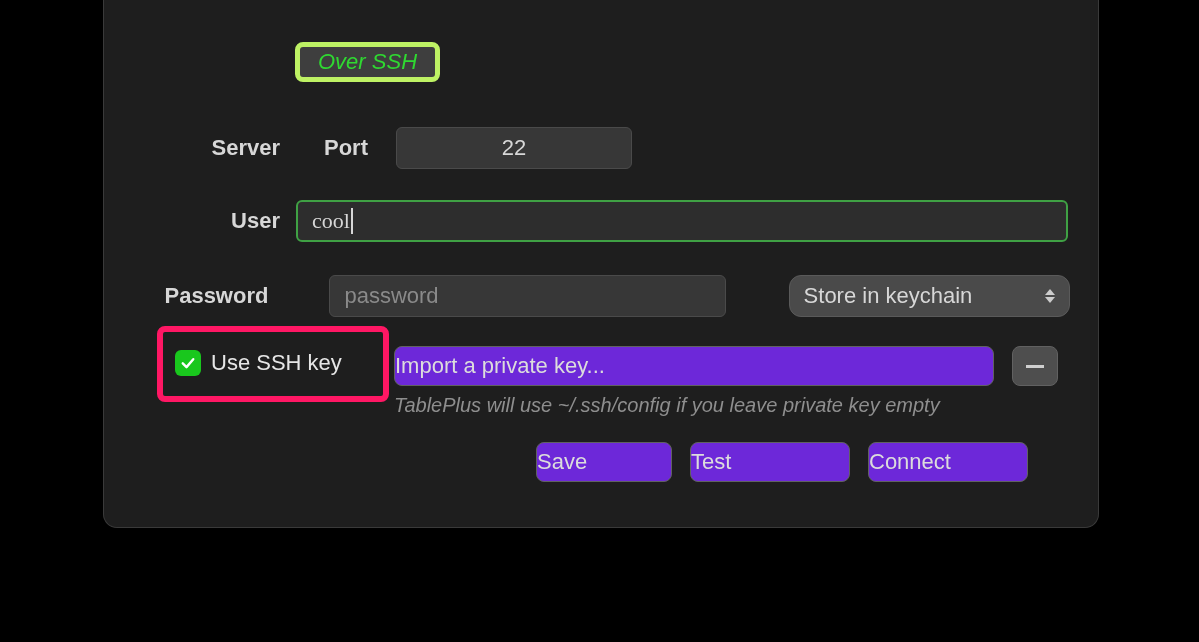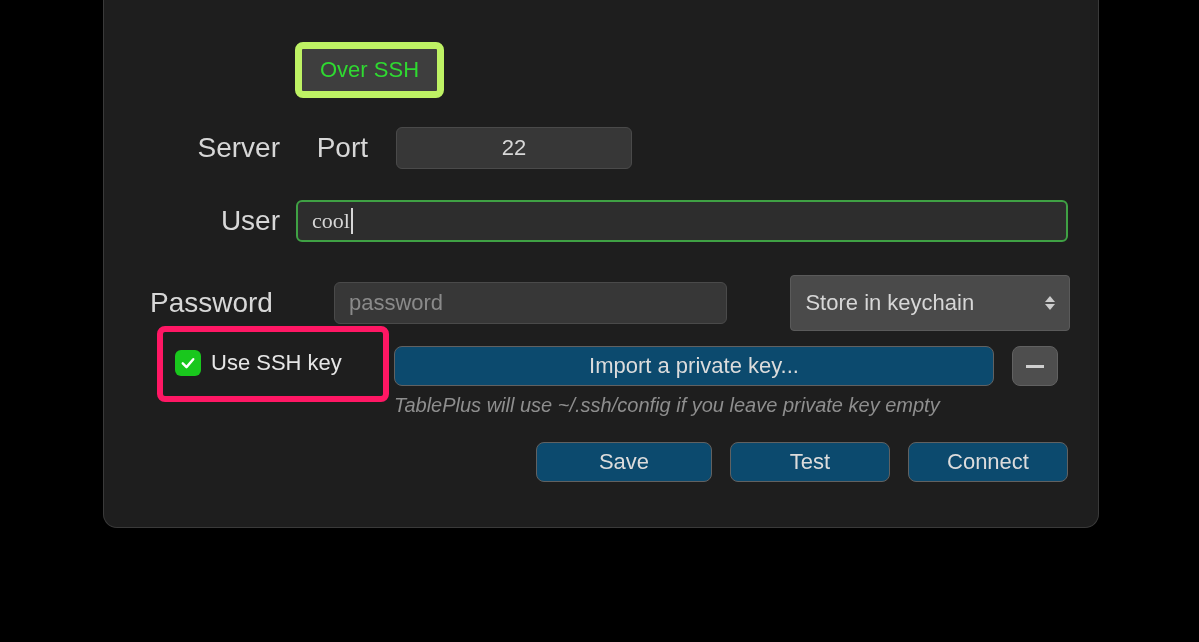--- a/index.html
+++ b/index.html
@@ -18,55 +18,57 @@
     border-top: none;
     border-radius: 0 0 14px 14px;
   }
   .row {
     position: absolute;
     display: flex;
     align-items: center;
   }
   .label {
     color: #d7d7d7;
-    font-size: 28px;
+    font-size: 22px;
     text-align: right;
+    font-weight: bold;
   }
   .input {
     background: #373737;
     border: 1px solid #4a4a4a;
     border-radius: 6px;
     height: 42px;
     color: #d7d7d7;
     font-size: 22px;
     padding: 0 14px;
     outline: none;
   }
   .input::placeholder { color: #8a8a8a; }
   .input.focused {
     border: 2px solid #3fa144;
     background: #2d2d2d;
   }
   .pill {
     background: #3e3e3e;
-    border: 7px solid #bef264;
+    border: 5px solid #bef264;
     border-radius: 8px;
     color: #2fd931;
     font-size: 22px;
-    height: 56px;
+    height: 40px;
     padding: 0 18px;
     display: inline-flex;
     align-items: center;
     cursor: default;
+    font-style: italic;
   }
   .select {
     background: #4a4a4a;
     border: 1px solid #5a5a5a;
-    border-radius: 4px;
-    height: 56px;
+    border-radius: 12px;
+    height: 42px;
     color: #d7d7d7;
     font-size: 22px;
     padding: 0 14px;
     display: flex;
     align-items: center;
     justify-content: space-between;
     cursor: default;
   }
   .select .caret {
     display: flex; flex-direction: column; gap: 2px;
@@ -94,29 +96,28 @@
     align-items: center;
     justify-content: center;
     margin-right: 10px;
   }
   .checkbox svg { width: 18px; height: 18px; }
   .chk-label {
     color: #e6e6e6;
     font-size: 22px;
   }
   .btn {
-    background: #0c4a6e;
+    background: #6d28d9;
     border: 1px solid #616161;
     border-radius: 8px;
     height: 40px;
     color: #dcdcdc;
     font-size: 22px;
     display: inline-flex;
     align-items: center;
-    justify-content: center;
     cursor: default;
   }
   .hint {
     color: #8e8e8e;
     font-size: 20px;
   }
   .minus-btn {
     width: 46px; height: 40px;
     background: #4e4e4e;
     border: 1px solid #616161;
@@ -189,21 +190,21 @@
       <span>Import a private key...</span>
     </div>
     <div class="minus-btn" style="margin-left:18px;">
       <span class="bar"></span>
     </div>
   </div>
 
   <div class="row hint" style="left:290px; top:394px;font-style:italic;">TablePlus will use ~/.ssh/config if you leave private key empty</div>
 
   <div class="row" style="left:432px; top:442px; gap:18px;">
-    <div class="btn" style="width:176px;">
+    <div class="btn" style="width:136px;">
       <span>Save</span>
     </div>
     <div class="btn" style="width:160px;">
       <span>Test</span>
     </div>
     <div class="btn" style="width:160px;">
       <span>Connect</span>
     </div>
   </div>
 

